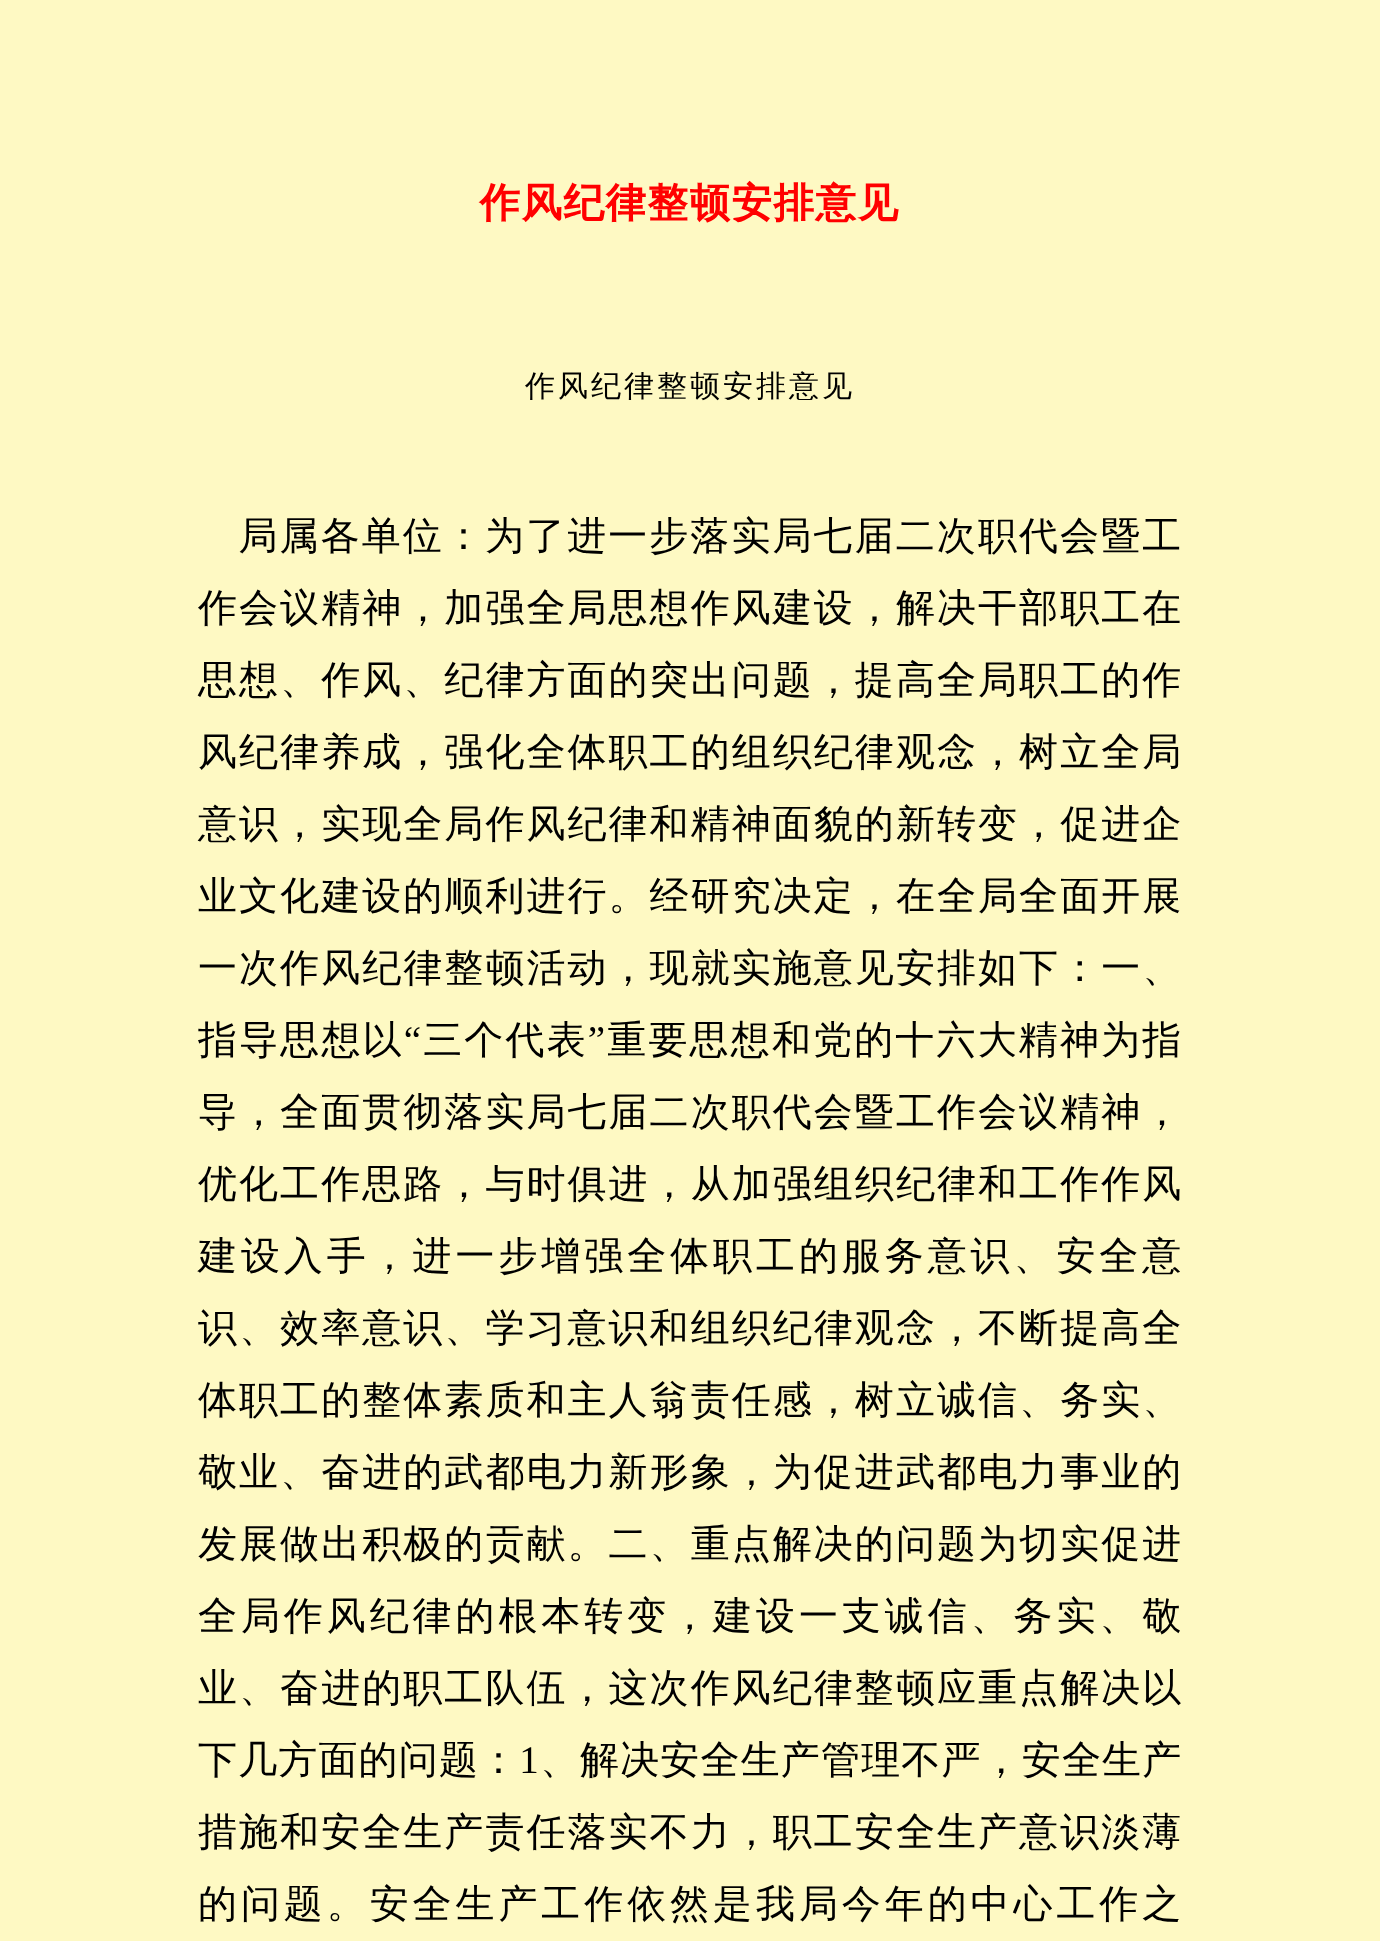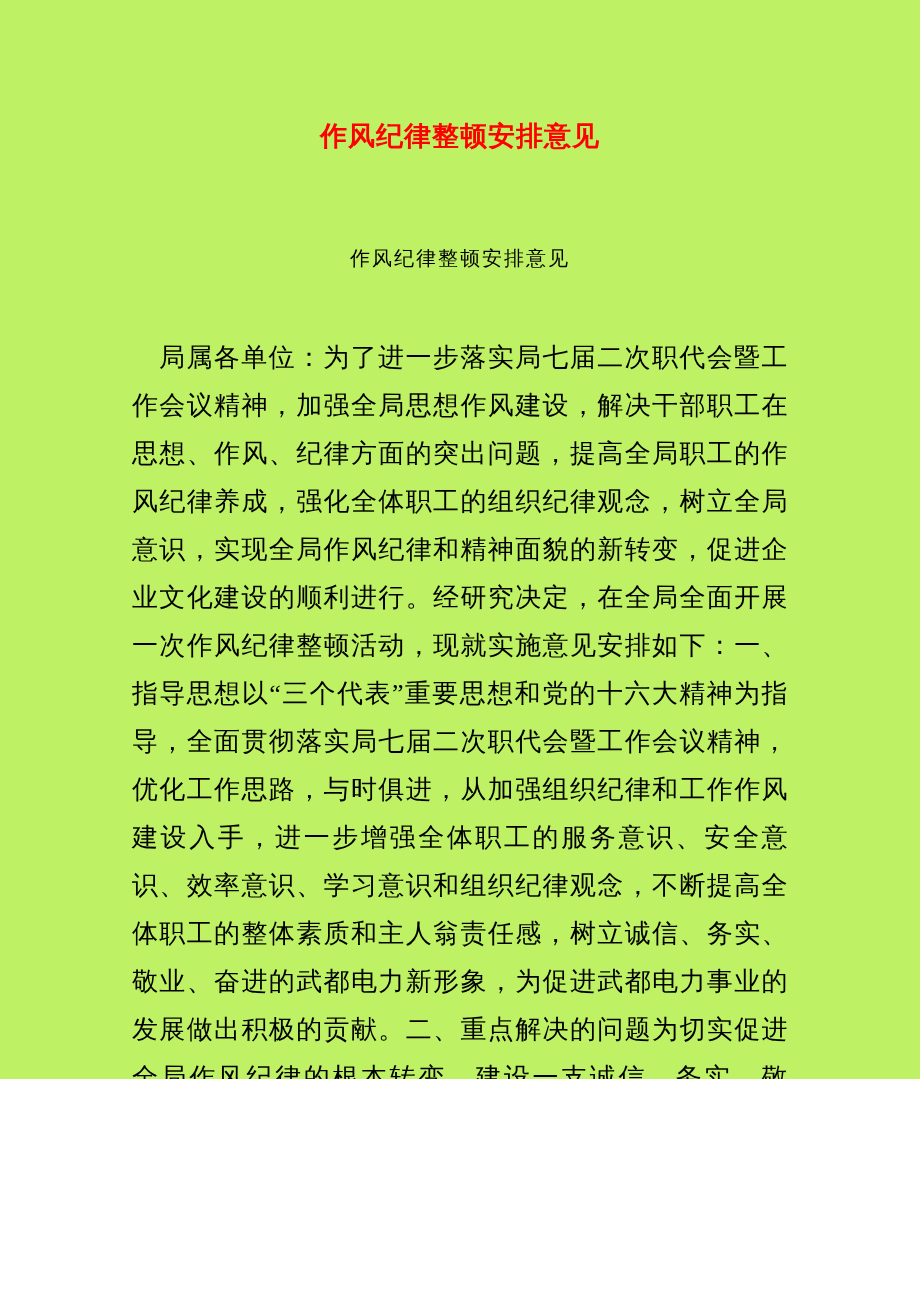--- a/index.html
+++ b/index.html
@@ -3,23 +3,23 @@
 <meta charset="utf-8">
 <style>
   html, body {
     margin: 0;
     padding: 0;
     background: #ffffff;
   }
   .page {
     position: relative;
     width: 920px;
-    height: 1079px;
+    height: 1294px;
     margin: 0 auto;
-    background: #bef264;
+    background: #fef9c3;
     box-sizing: border-box;
     padding: 120px 132px 0 132px;
     overflow: hidden;
     font-family: "Liberation Serif", "DejaVu Serif", serif;
     color: #000000;
   }
   .doc-title {
     margin: 0;
     text-align: center;
     color: #ff0000;

